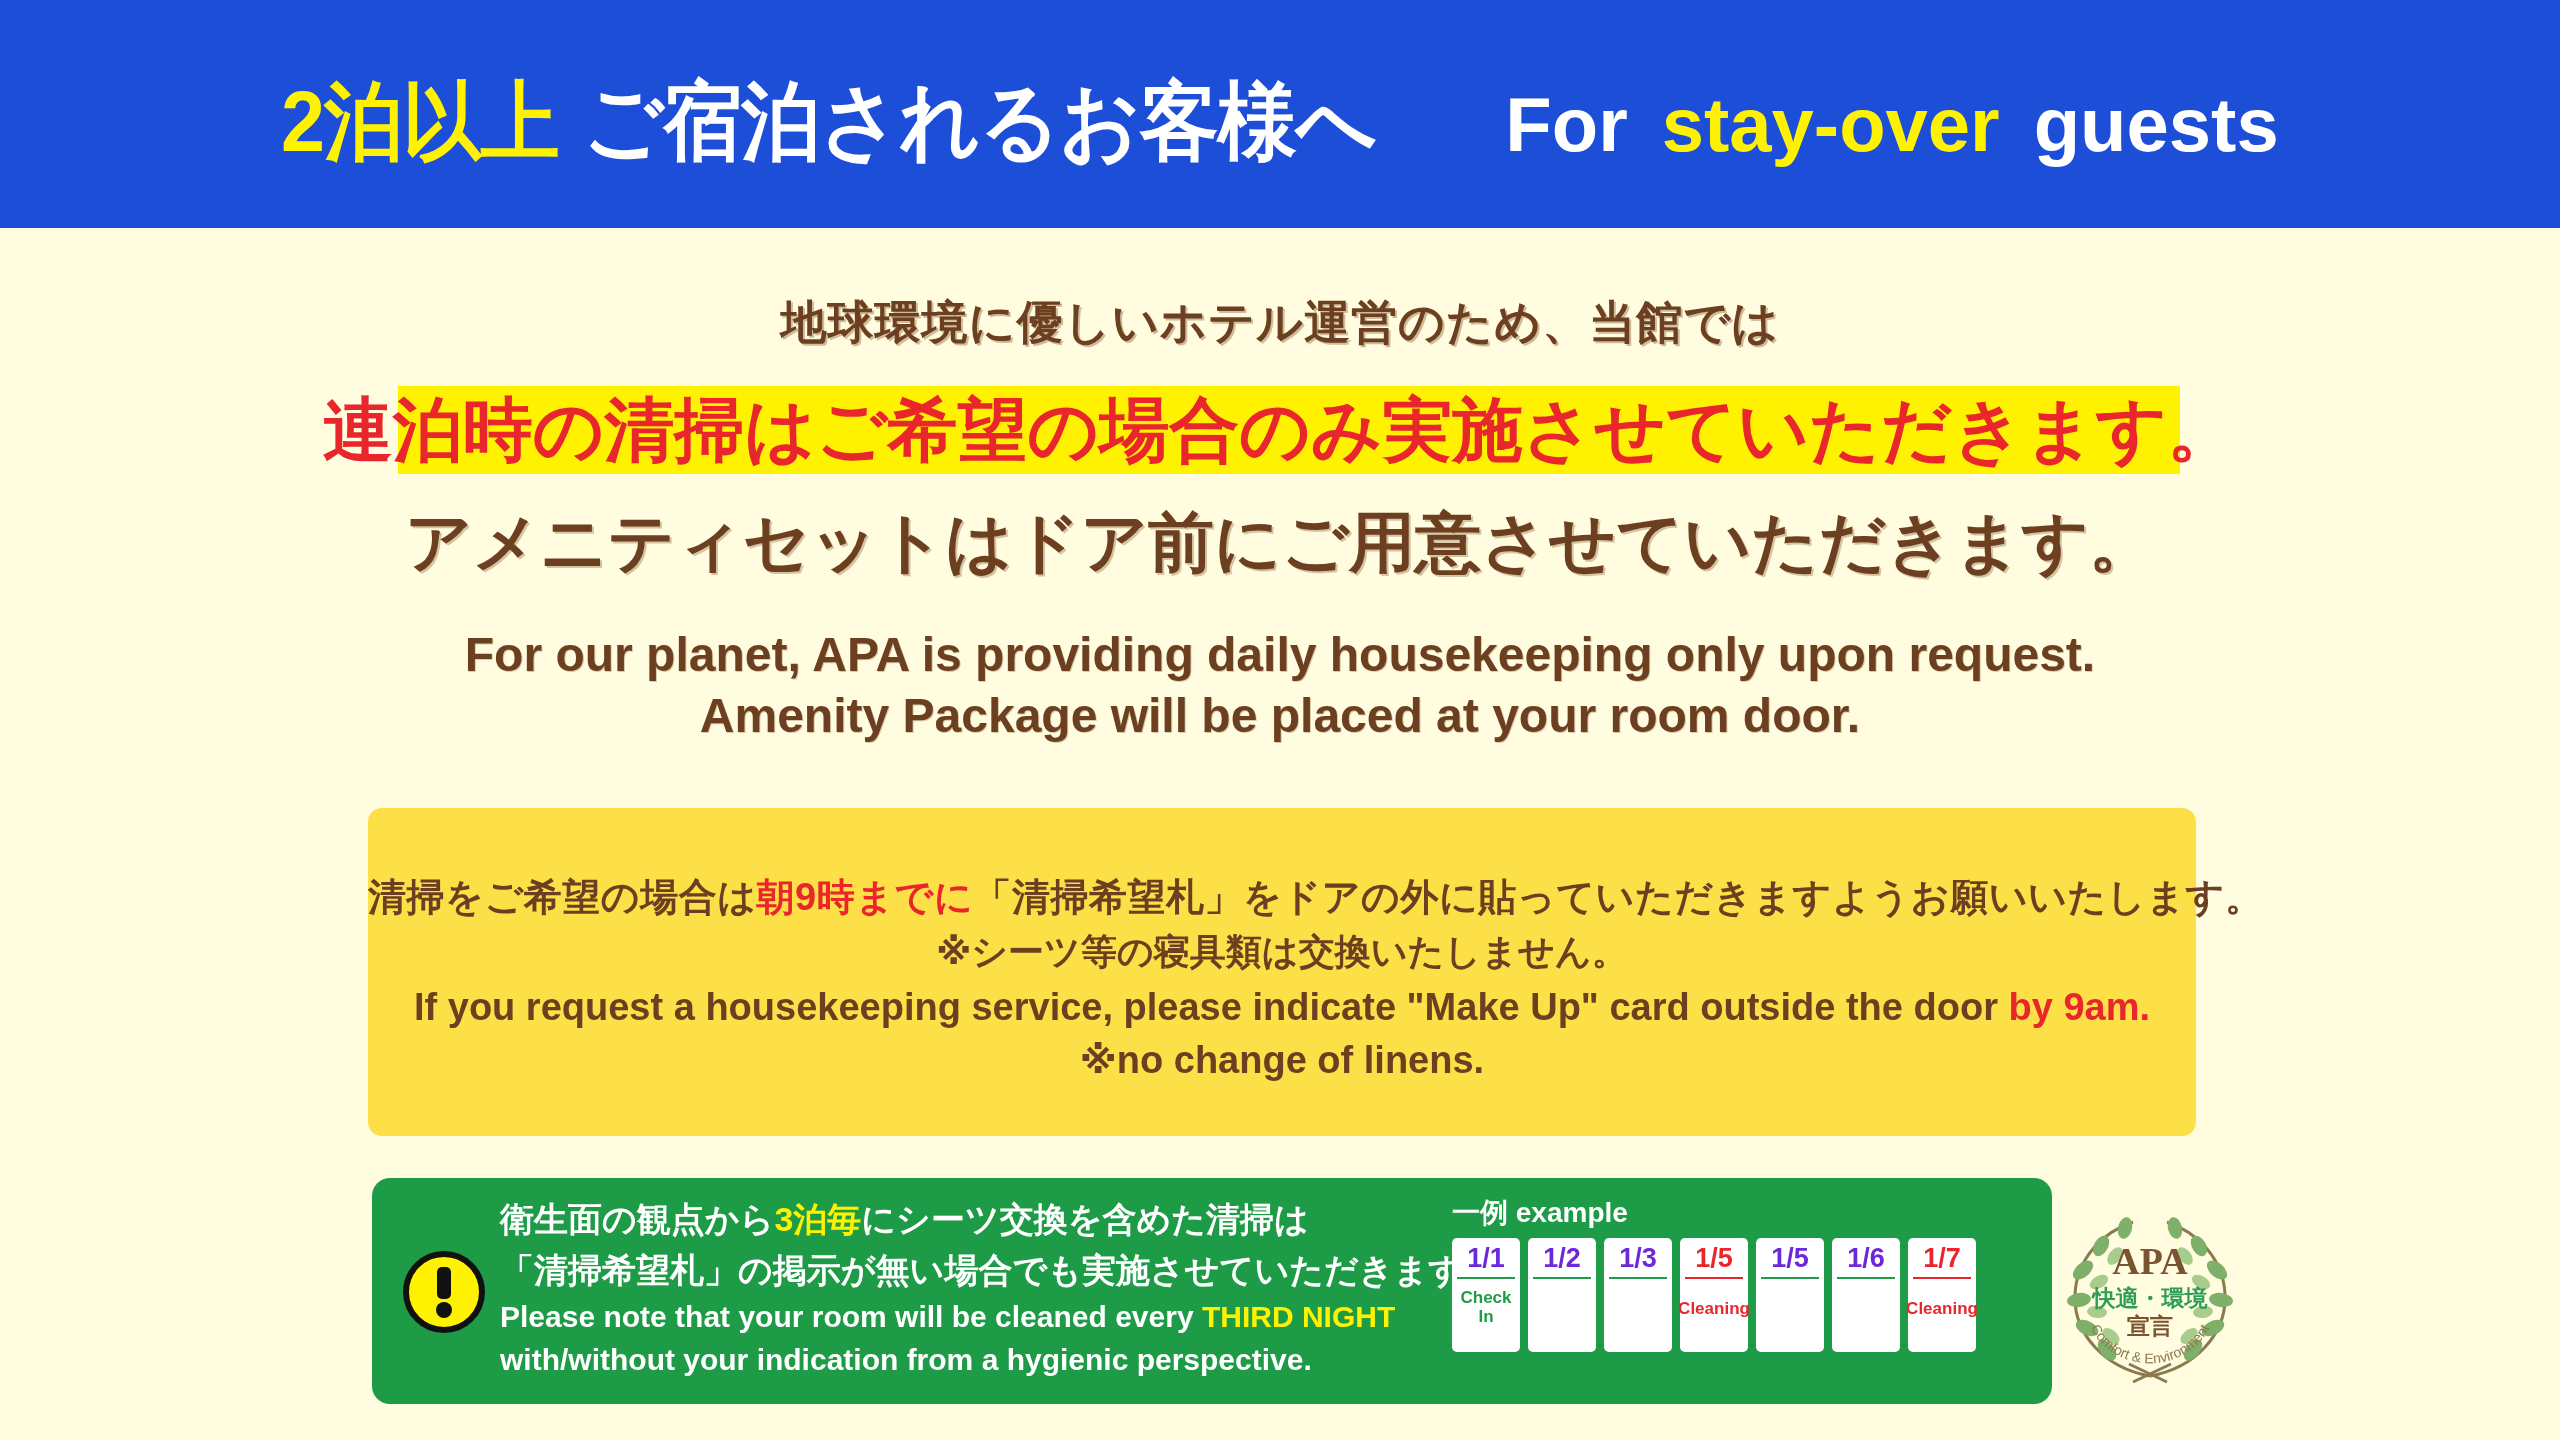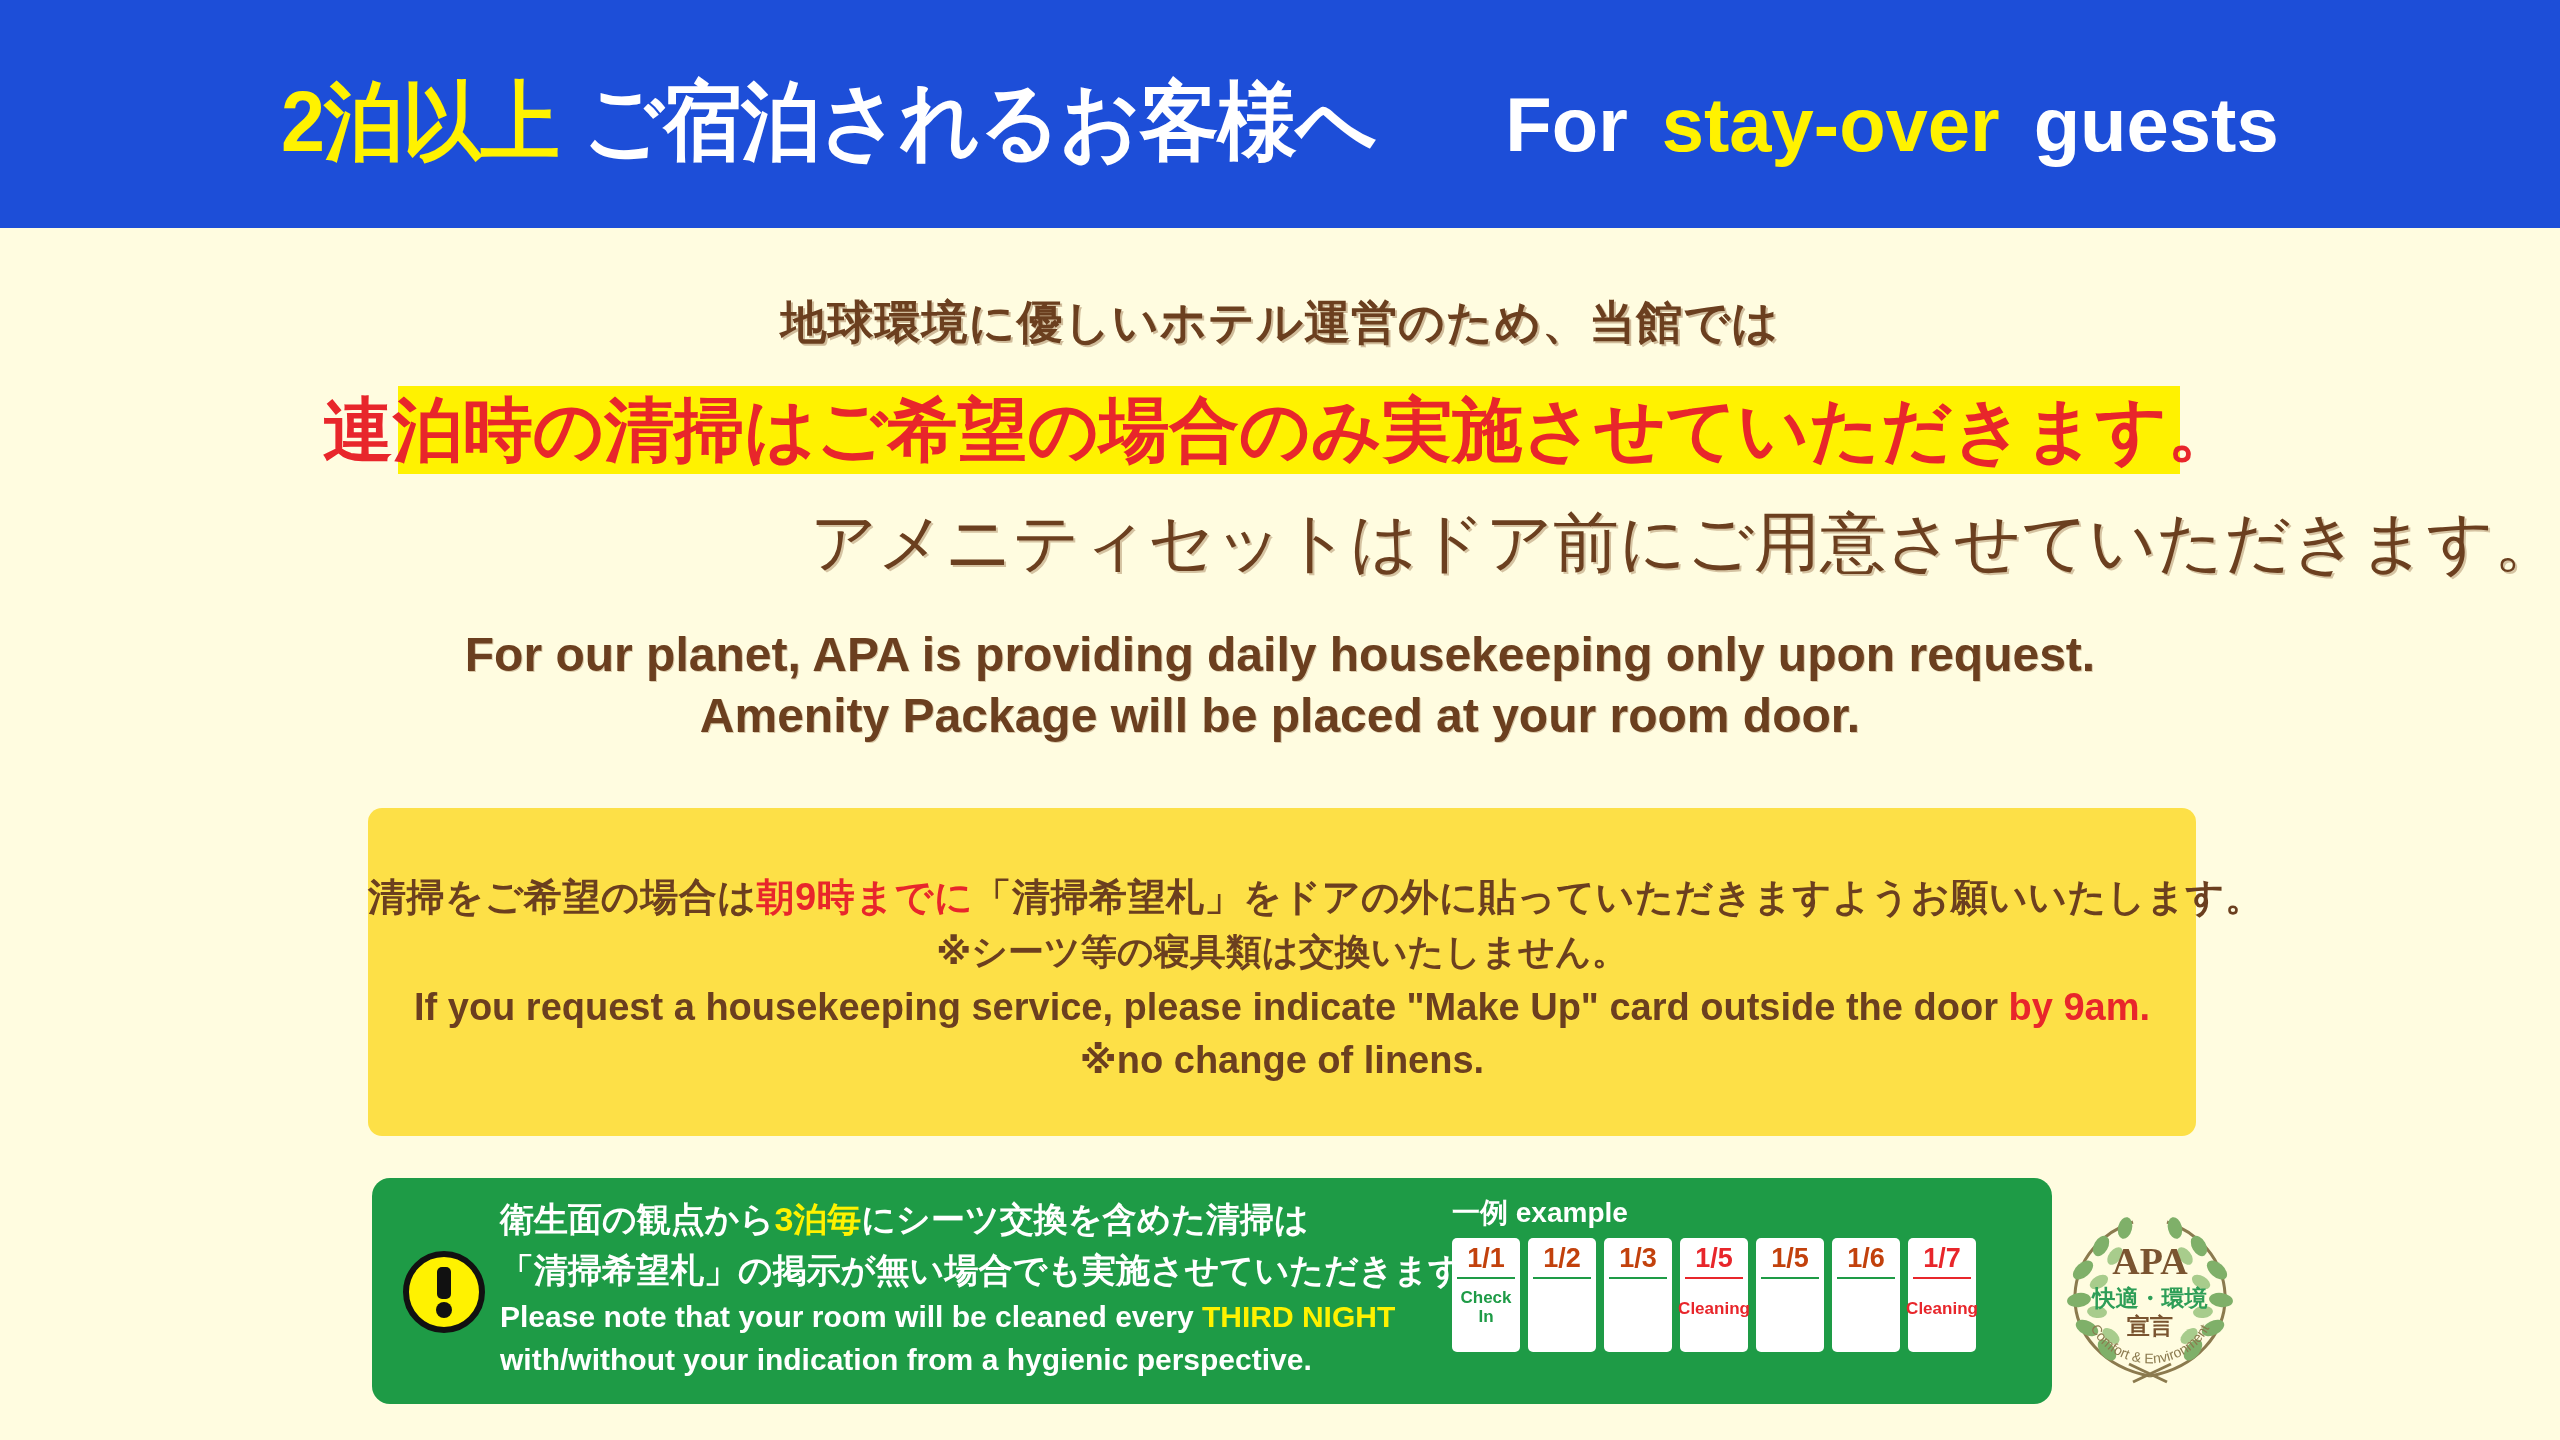--- a/index.html
+++ b/index.html
@@ -59,22 +59,22 @@
     position:absolute; left:0; top:386px; width:2560px;
     text-align:center;
     font-size:70px; font-weight:bold; color:#E8262B;
     letter-spacing:0px;
     line-height:88px;
     white-space:nowrap;
   }
   .jp-line2 .period { color:#E8262B; }
   .jp-line3 {
     position:absolute; left:0; top:498px; width:2560px;
-    text-align:right;
-    font-size:66px; font-weight:normal; color:#6B3F1F;
+    text-align:center;
+    font-size:66px; font-weight:bold; color:#6B3F1F;
     letter-spacing:0px;
     text-shadow:2px 2px 0 rgba(150,110,70,0.40);
   }
 
   
   .en-block {
     position:absolute; left:0; top:624px; width:2560px;
     text-align:center; color:#6B3F1F;
     font-size:48px; font-weight:bold; line-height:1.28;
     text-shadow:1px 1px 0 rgba(150,110,70,0.35);
@@ -139,21 +139,21 @@
   .cal-grid {
     display:flex; gap:8px;
   }
   .cal-cell {
     width:68px; height:114px;
     background:#FFFFFF; border-radius:5px;
     display:flex; flex-direction:column; align-items:center;
   }
   .cal-date {
     font-size:27px; font-weight:bold;
-    color:#c2410c; line-height:1.35;
+    color:#6d28d9; line-height:1.35;
     padding-top:2px;
   }
   .cal-date.r { color:#E8262B; }
   .cal-rule {
     width:58px; height:2px; background:#1E9B46;
     margin:1px 0 0 0;
   }
   .cal-rule.r { background:#E8262B; }
   .cal-note {
     font-size:17px; font-weight:bold; color:#1E9B46;

